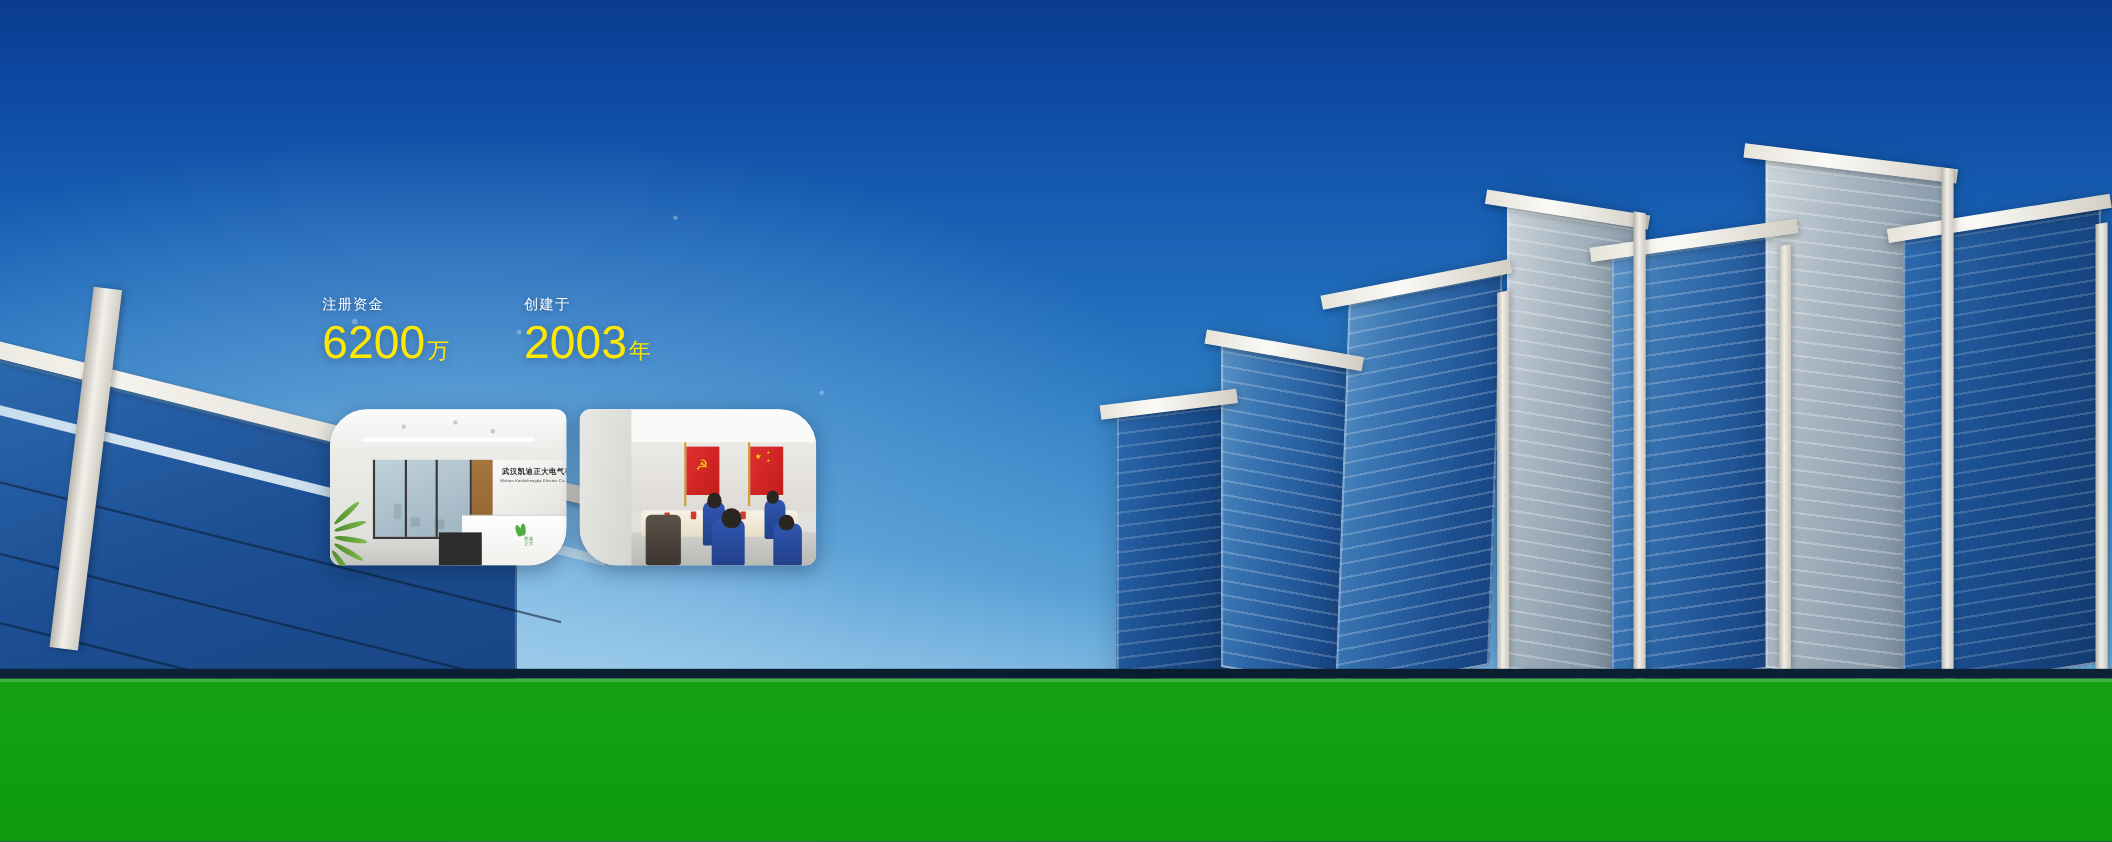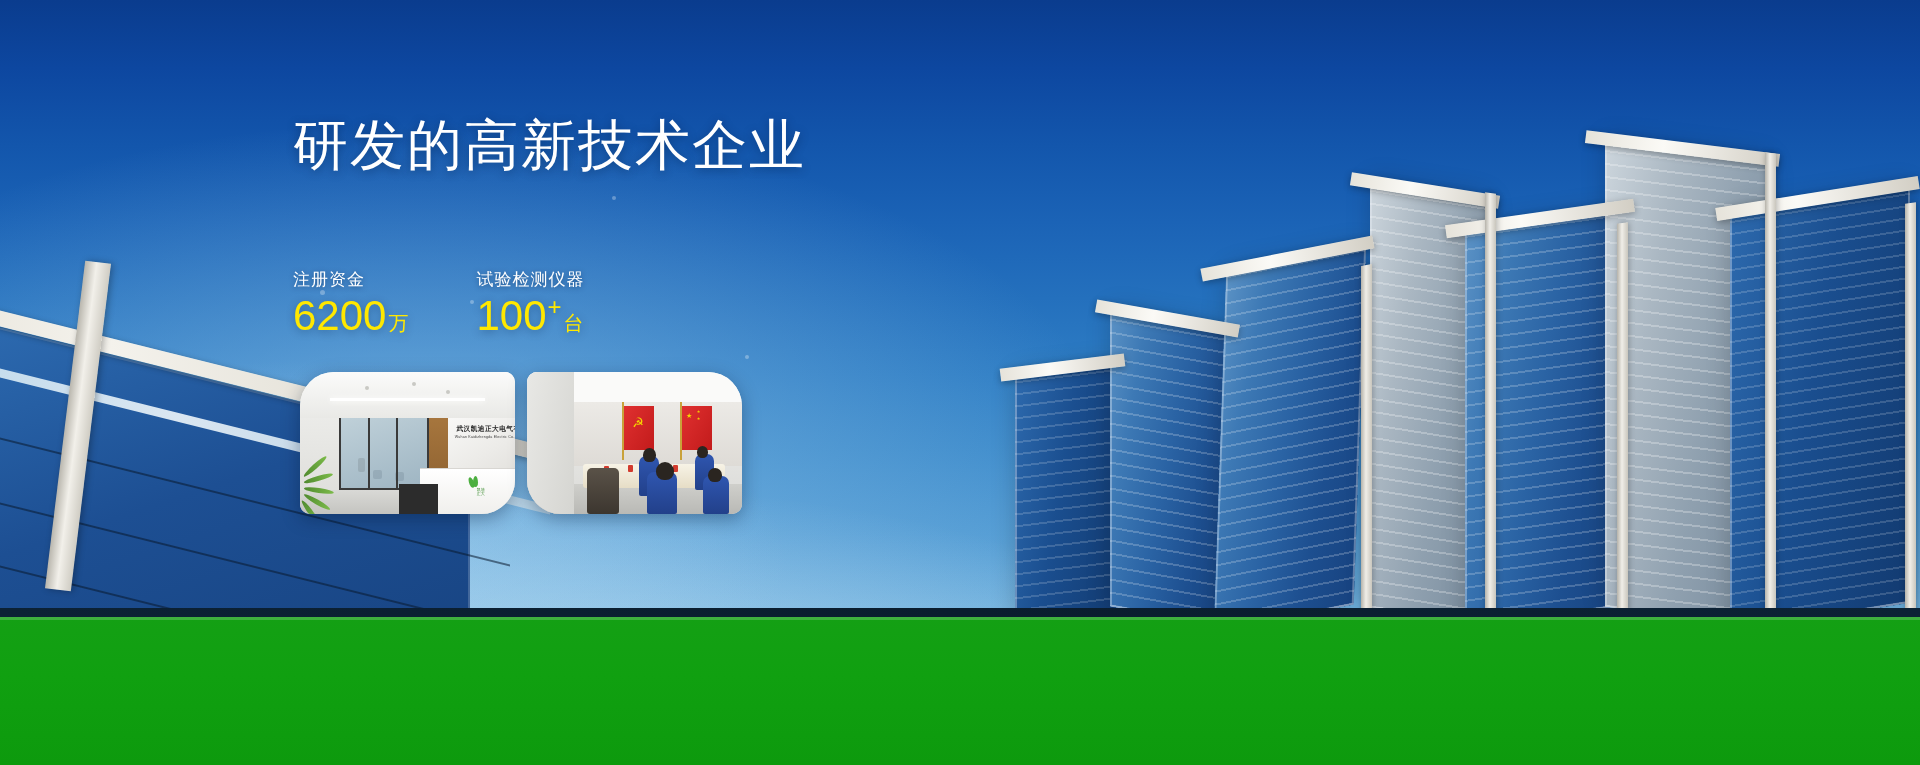--- a/index.html
+++ b/index.html
@@ -106,21 +106,21 @@
     color:#ffffff; font-size:55px; line-height:1.22; letter-spacing:2px;
     font-weight:400; text-shadow:0 2px 10px rgba(5,30,70,.45);
     white-space:nowrap;
   }
 
   
   .stats { position:absolute; left:293px; top:268px; z-index:40; display:flex; }
   .stat { margin-right:60px; }
   .stat:nth-child(2){ margin-left:8px; }
   .stat-label {
-    color:#ffffff; font-size:17px; letter-spacing:1px;
+    color:#ffffff; font-size:13px; letter-spacing:1px;
     margin-bottom:4px; text-shadow:0 1px 5px rgba(5,30,70,.5);
     white-space:nowrap;
   }
   .stat-value {
     color:#ffe800; font-size:42px; font-weight:400; line-height:1;
     white-space:nowrap; text-shadow:0 2px 8px rgba(5,30,70,.35);
   }
   .stat-value .unit { font-size:20px; margin-left:2px; }
   .stat-value .plus { font-size:24px; vertical-align:super; margin-left:1px; }
 
@@ -251,39 +251,38 @@
     <div class="ridge r5"></div>
 
     <div class="vfin" style="right:548px; height:352px; transform:skewY(-11deg);"></div>
     <div class="vfin" style="right:424px; height:424px; transform:skewY(9deg);"></div>
     <div class="vfin" style="right:292px; height:394px; transform:skewY(-8deg);"></div>
     <div class="vfin" style="right:144px; height:464px; transform:skewY(7deg);"></div>
     <div class="vfin" style="right:4px;   height:414px; transform:skewY(-9deg);"></div>
   </div>
 
   <div class="headline">
-    <div>研发的高新技术企业</div>
   </div>
 
   <div class="stats">
 
     <div class="stat">
       <div class="stat-label">注册资金</div>
       <div class="stat-value">
         <span>6200</span><span class="unit">万</span>
       </div>
     </div>
 
-
     <div class="stat">
-      <div class="stat-label">试验检测仪器</div>
+      <div class="stat-label">创建于</div>
       <div class="stat-value">
-        <span>100</span><span class="plus">+</span><span class="unit">台</span>
+        <span>2003</span><span class="unit">年</span>
       </div>
     </div>
+
 
   </div>
 
   <div class="photos">
 
     <div class="photo p1">
       <div class="ph1-bg"></div>
       <div class="ph1-floor"></div>
       <div class="ph1-room"></div>
       <div class="ph1-chair" style="left:34%; top:98px;"></div>

